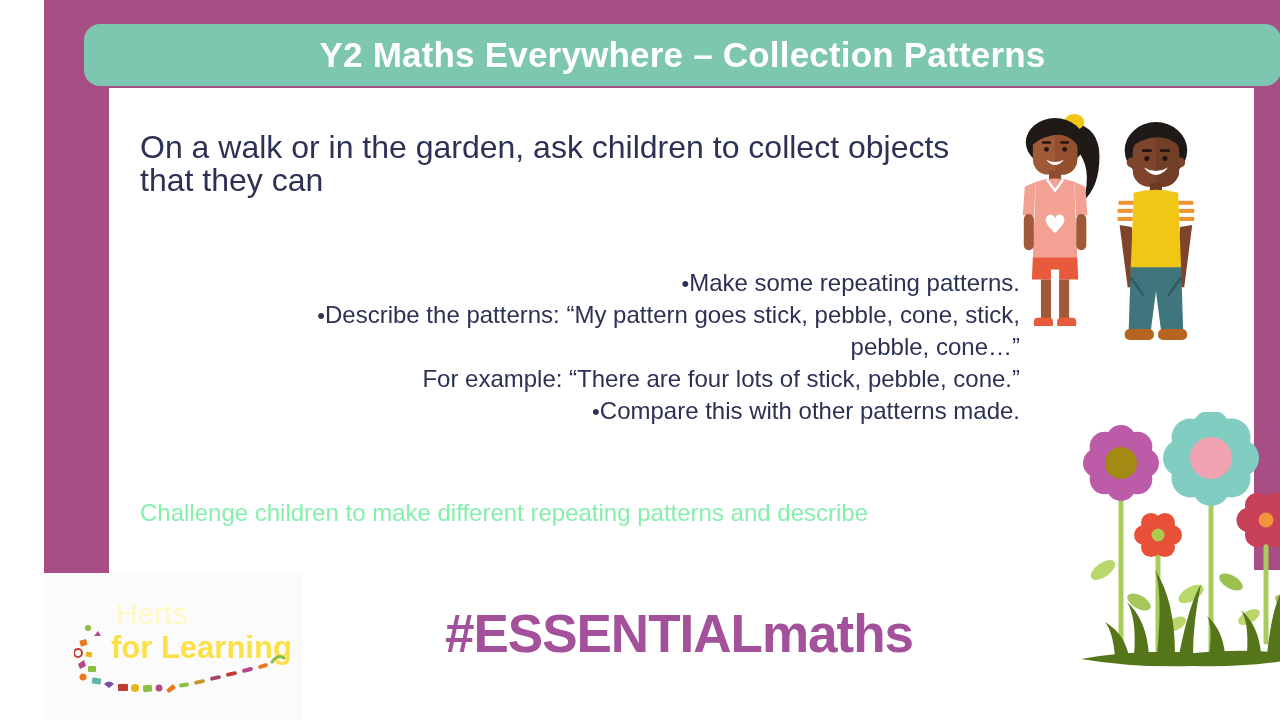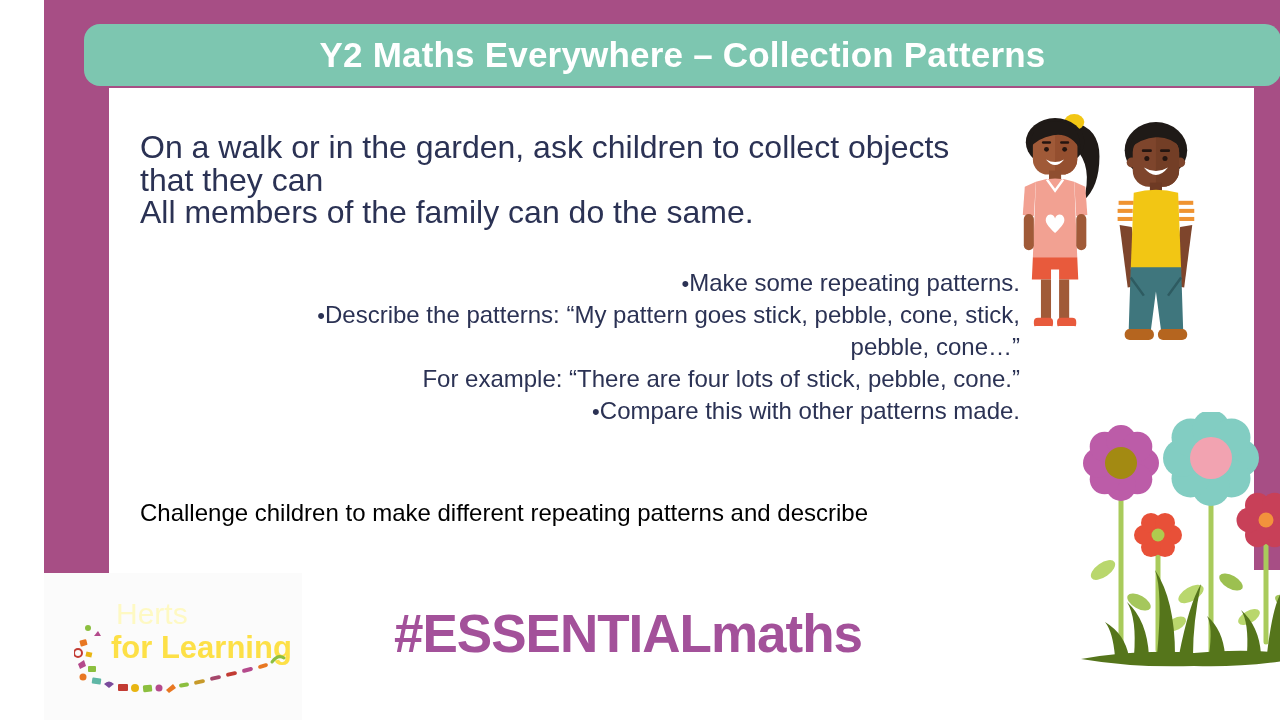--- a/index.html
+++ b/index.html
@@ -62,21 +62,21 @@
   .b-line { height: 32px; line-height: 32px; white-space: nowrap; text-align: right; }
   .b-line .bullet {
     display: inline-block;
     width: 38px;
     font-size: 22px;
   }
   .challenge {
     position: absolute;
     left: 96px; top: 497px;
     width: 870px;
-    color: #000000;
+    color: #86efac;
     font-size: 24px;
     line-height: 32px;
   }
   .children-illustration {
     position: absolute;
     left: 958px; top: 108px;
     width: 208px; height: 232px;
   }
   .flowers-illustration {
     position: absolute;
@@ -99,20 +99,21 @@
   }
   .logo-swoosh {
     position: absolute;
     left: 30px; top: 622px;
     width: 225px; height: 75px;
   }
   .hashtag {
     position: absolute;
     left: 350px; top: 603px;
     width: 570px;
+    text-align: center;
     color: #a3519a;
     font-size: 53px;
     font-weight: bold;
     letter-spacing: -1px;
   }
 </style>
 </head>
 <body>
 
 <div class="page">
@@ -120,21 +121,20 @@
   <div class="content-area"></div>
   <div class="logo-box"></div>
   <div class="corner-box"></div>
 
   <div class="banner">
     <h1>Y2 Maths Everywhere – Collection Patterns</h1>
   </div>
 
   <div class="intro">
     <div>On a walk or in the garden, ask children to collect objects that they can</div>
-    <div>All members of the family can do the same.</div>
   </div>
 
   <div class="bullets">
     <div class="b-line">
       <span class="bullet">•</span><span>Make some repeating patterns.</span>
     </div>
     <div class="b-line">
       <span class="bullet">•</span><span>Describe the patterns: “My pattern goes stick, pebble, cone, stick,</span>
     </div>
     <div class="b-line">

